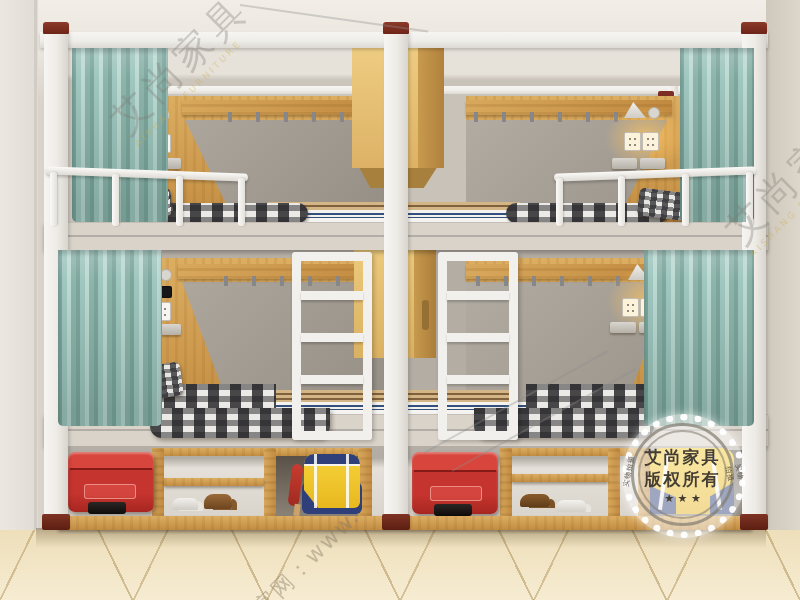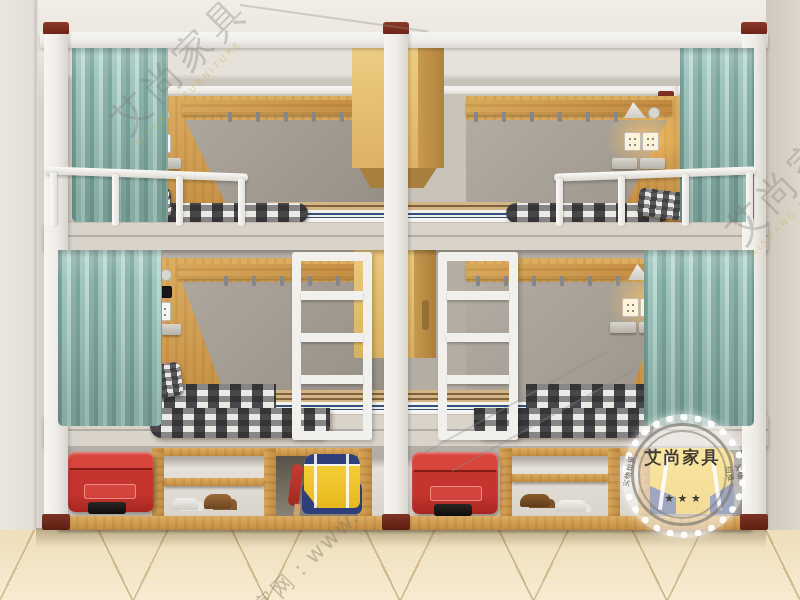--- a/index.html
+++ b/index.html
@@ -265,18 +265,19 @@
   <div class="wm" style="left:258px;top:596px;transform:rotate(-45deg);font-size:22px;letter-spacing:2px;color:rgba(130,120,100,.42);">官网：www.</div>
   <div class="wm-line" style="left:240px;top:4px;width:190px;transform:rotate(8deg);"></div>
   <div class="wm-line" style="left:424px;top:452px;width:210px;transform:rotate(-29deg);"></div>
   <div class="wm-line" style="left:452px;top:470px;width:210px;transform:rotate(-29deg);"></div>
 
   <div class="abs" style="left:622px;top:414px;width:124px;height:124px;">
     <div class="abs" style="left:0;top:0;width:110px;height:110px;border-radius:50%;background:rgba(252,252,249,.55);border:7px dotted rgba(255,255,255,.95);box-shadow:0 0 10px rgba(255,255,255,.6);"></div>
     <div class="abs" style="left:9px;top:9px;width:103px;height:103px;border-radius:50%;border:3px solid rgba(130,124,112,.7);box-sizing:border-box;"></div>
     <div class="abs" style="left:16px;top:16px;width:89px;height:89px;border-radius:50%;border:2px solid rgba(130,124,112,.55);box-sizing:border-box;"></div>
     <div class="abs" style="left:0;top:32px;width:121px;text-align:center;font-size:17px;font-weight:bold;letter-spacing:2px;color:#43ureshere;color:#433d33;">艾尚家具</div>
+    <div class="abs" style="left:0;top:54px;width:121px;text-align:center;font-size:17px;font-weight:bold;letter-spacing:2px;color:#433d33;">版权所有</div>
     <div class="abs" style="left:0;top:78px;width:121px;text-align:center;font-size:11px;color:#433d33;">★ ★ ★</div>
     <div class="abs" style="left:-9px;top:52px;font-size:7px;color:rgba(70,64,54,.85);transform:rotate(-78deg);letter-spacing:1px;">实物拍摄</div>
     <div class="abs" style="left:102px;top:52px;font-size:7px;color:rgba(70,64,54,.85);transform:rotate(78deg);letter-spacing:1px;">实物拍摄</div>
   </div>
 
 </div>
 
 </body></html>

